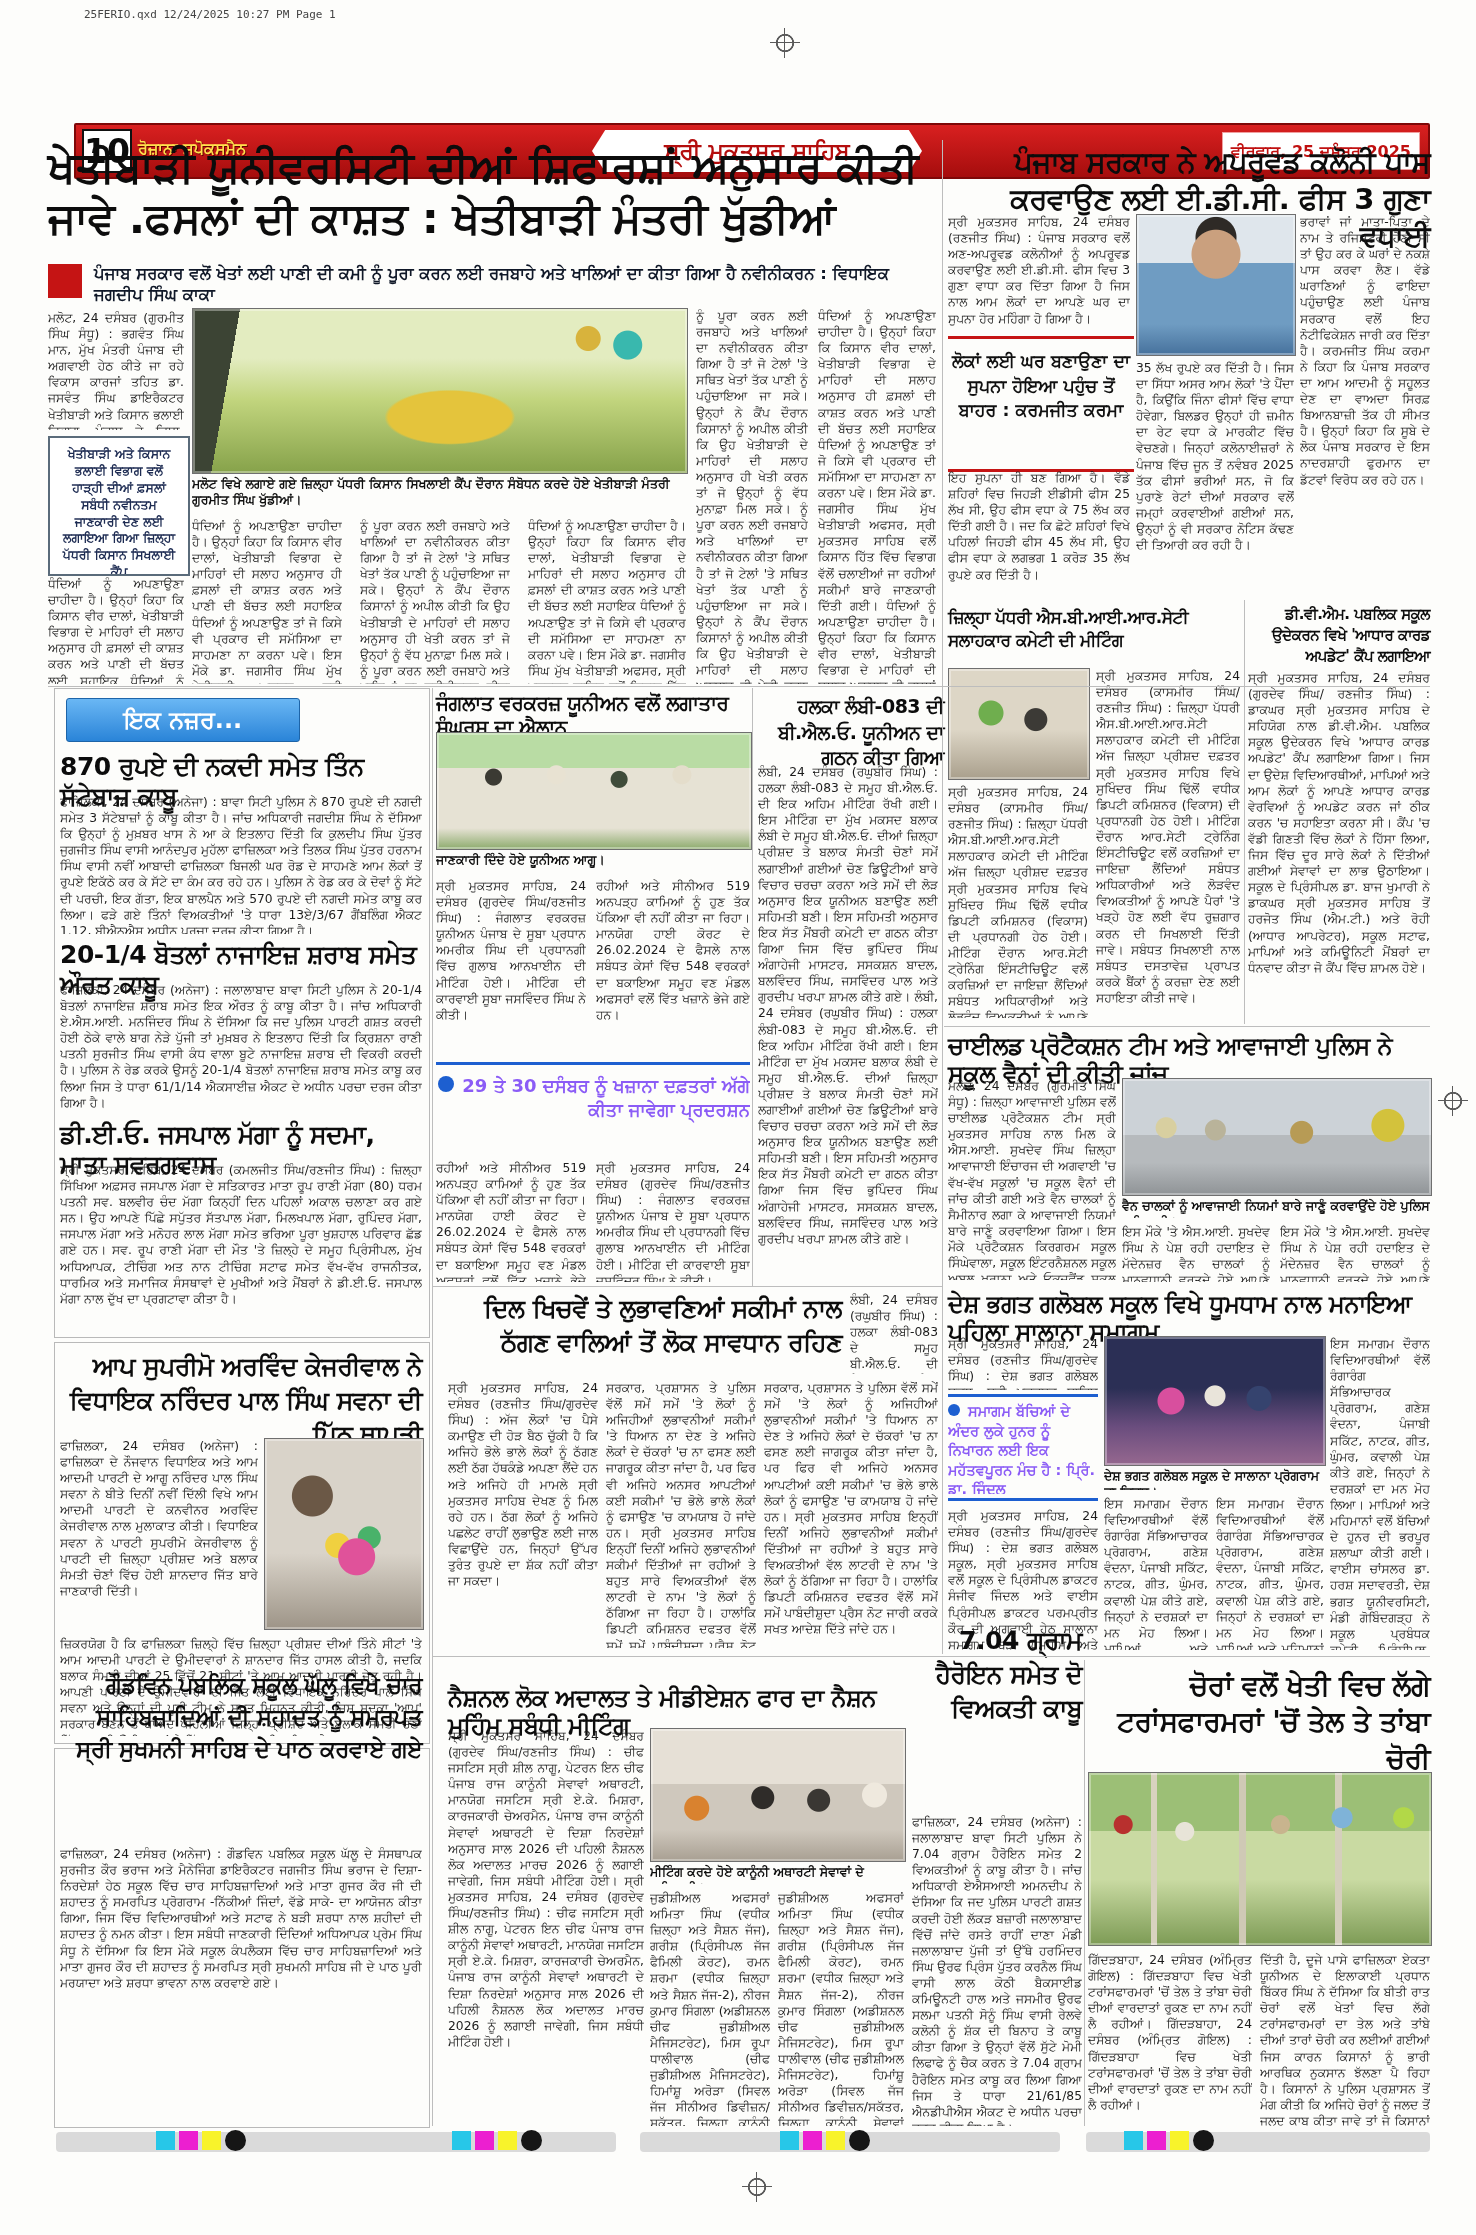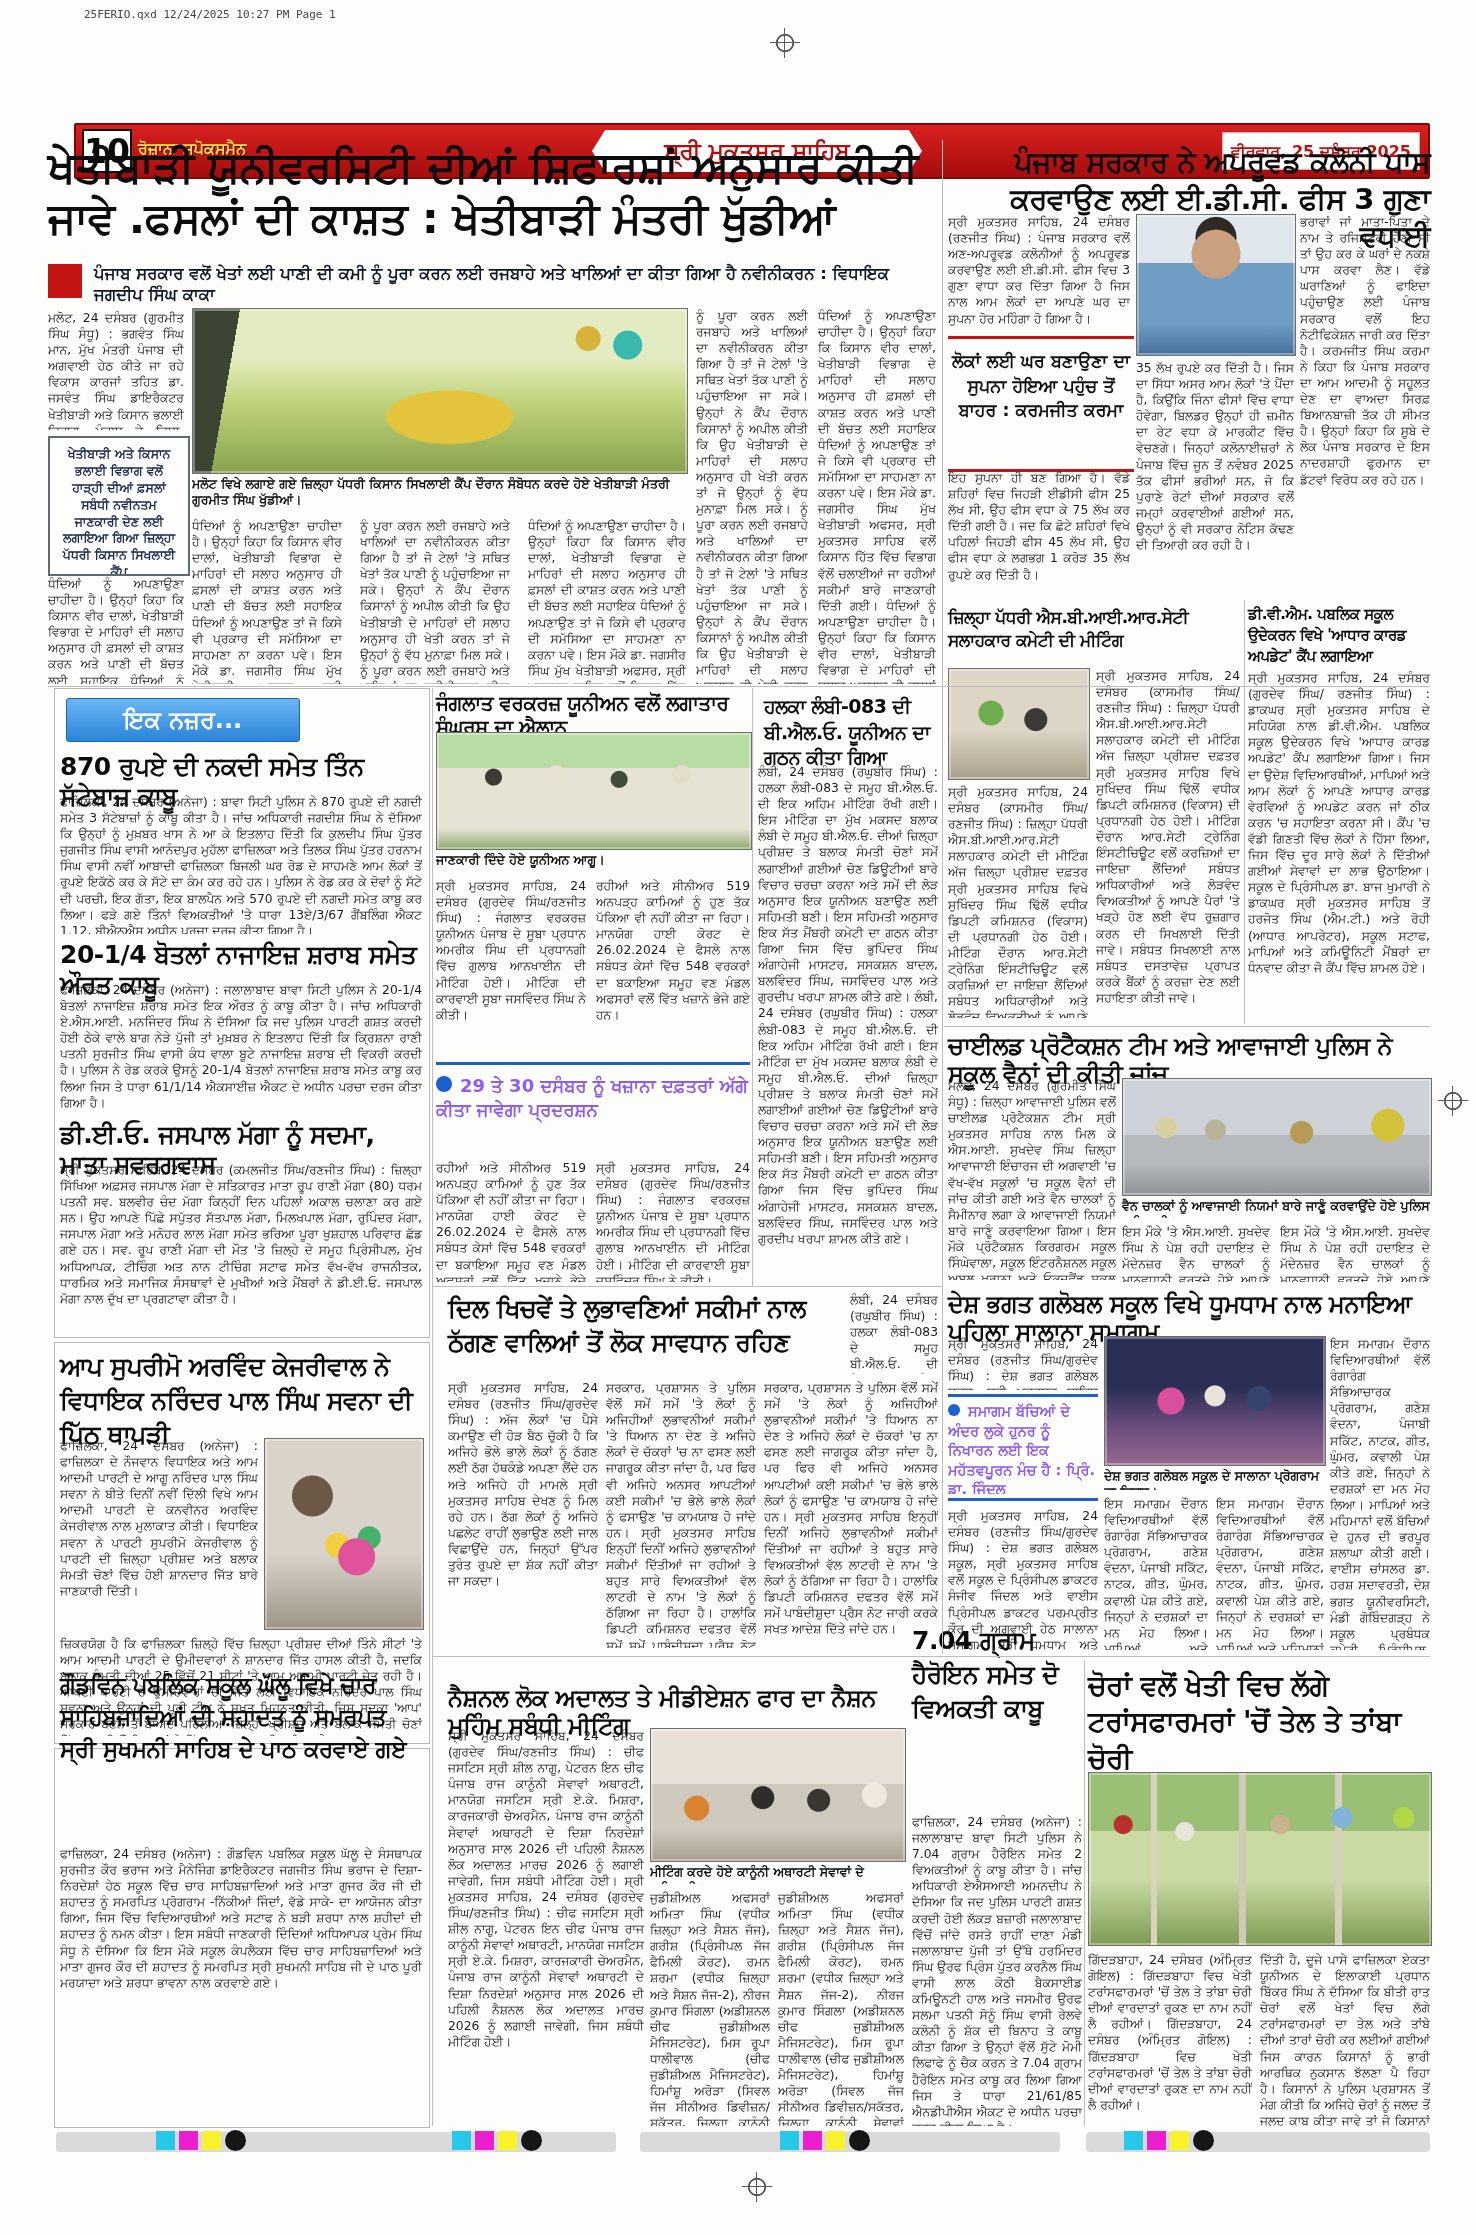--- a/index.html
+++ b/index.html
@@ -11,21 +11,21 @@
   .masthead{background:linear-gradient(180deg,#d92020,#a50d0d);border:2px solid #7e0808;border-radius:2px;margin-top:39px;}
   .pagenum{background:#fff;border:2px solid #111;color:#0b0b0b;font-weight:800;font-size:33px;
            width:46px;height:40px;display:flex;align-items:center;justify-content:center;}
   .edition{color:#ffe14d;font-weight:700;font-size:16px;text-shadow:1px 1px 0 #600;}
   .ribbon{background:#fff;clip-path:polygon(4% 0,96% 0,100% 50%,96% 100%,4% 100%,0 50%);
           color:#b40d0d;font-weight:800;font-size:23px;display:flex;align-items:center;justify-content:center;}
   .datebox{background:#fff;border:1px solid #f0a0a0;color:#c01010;font-weight:700;font-size:16px;
            display:flex;align-items:center;justify-content:center;}
   
   .hl{font-weight:800;color:#0c0c0c;line-height:1.18;letter-spacing:-0.5px;}
-  .ctr{text-align:left;}
+  .ctr{text-align:right;}
   .body-col{font-size:12.3px;line-height:1.31;text-align:justify;color:#1b1b1b;overflow:hidden;word-break:break-word;}
   .cap{font-weight:700;font-size:12.6px;line-height:1.25;color:#0e0e0e;overflow:hidden;}
   .subhead{font-weight:700;font-size:16.5px;color:#101828;line-height:1.25;}
   .redsq{background:#c51414;}
   .banner{background:linear-gradient(180deg,#6ab7f4,#2a84d8);border:1px solid #1d64a8;color:#fff;
           font-weight:800;font-size:24px;display:flex;align-items:center;justify-content:center;border-radius:3px;}
   .boxed{border:1px solid #b9b9b9;}
   .hbox{border:2px solid #5a6b7a;background:#fff;font-weight:700;font-size:12.5px;line-height:1.35;
         color:#1d2b52;padding:8px;text-align:center;overflow:hidden;}
   .subbox{border-top:3px solid #c51414;border-bottom:3px solid #c51414;font-weight:800;font-size:17.5px;

